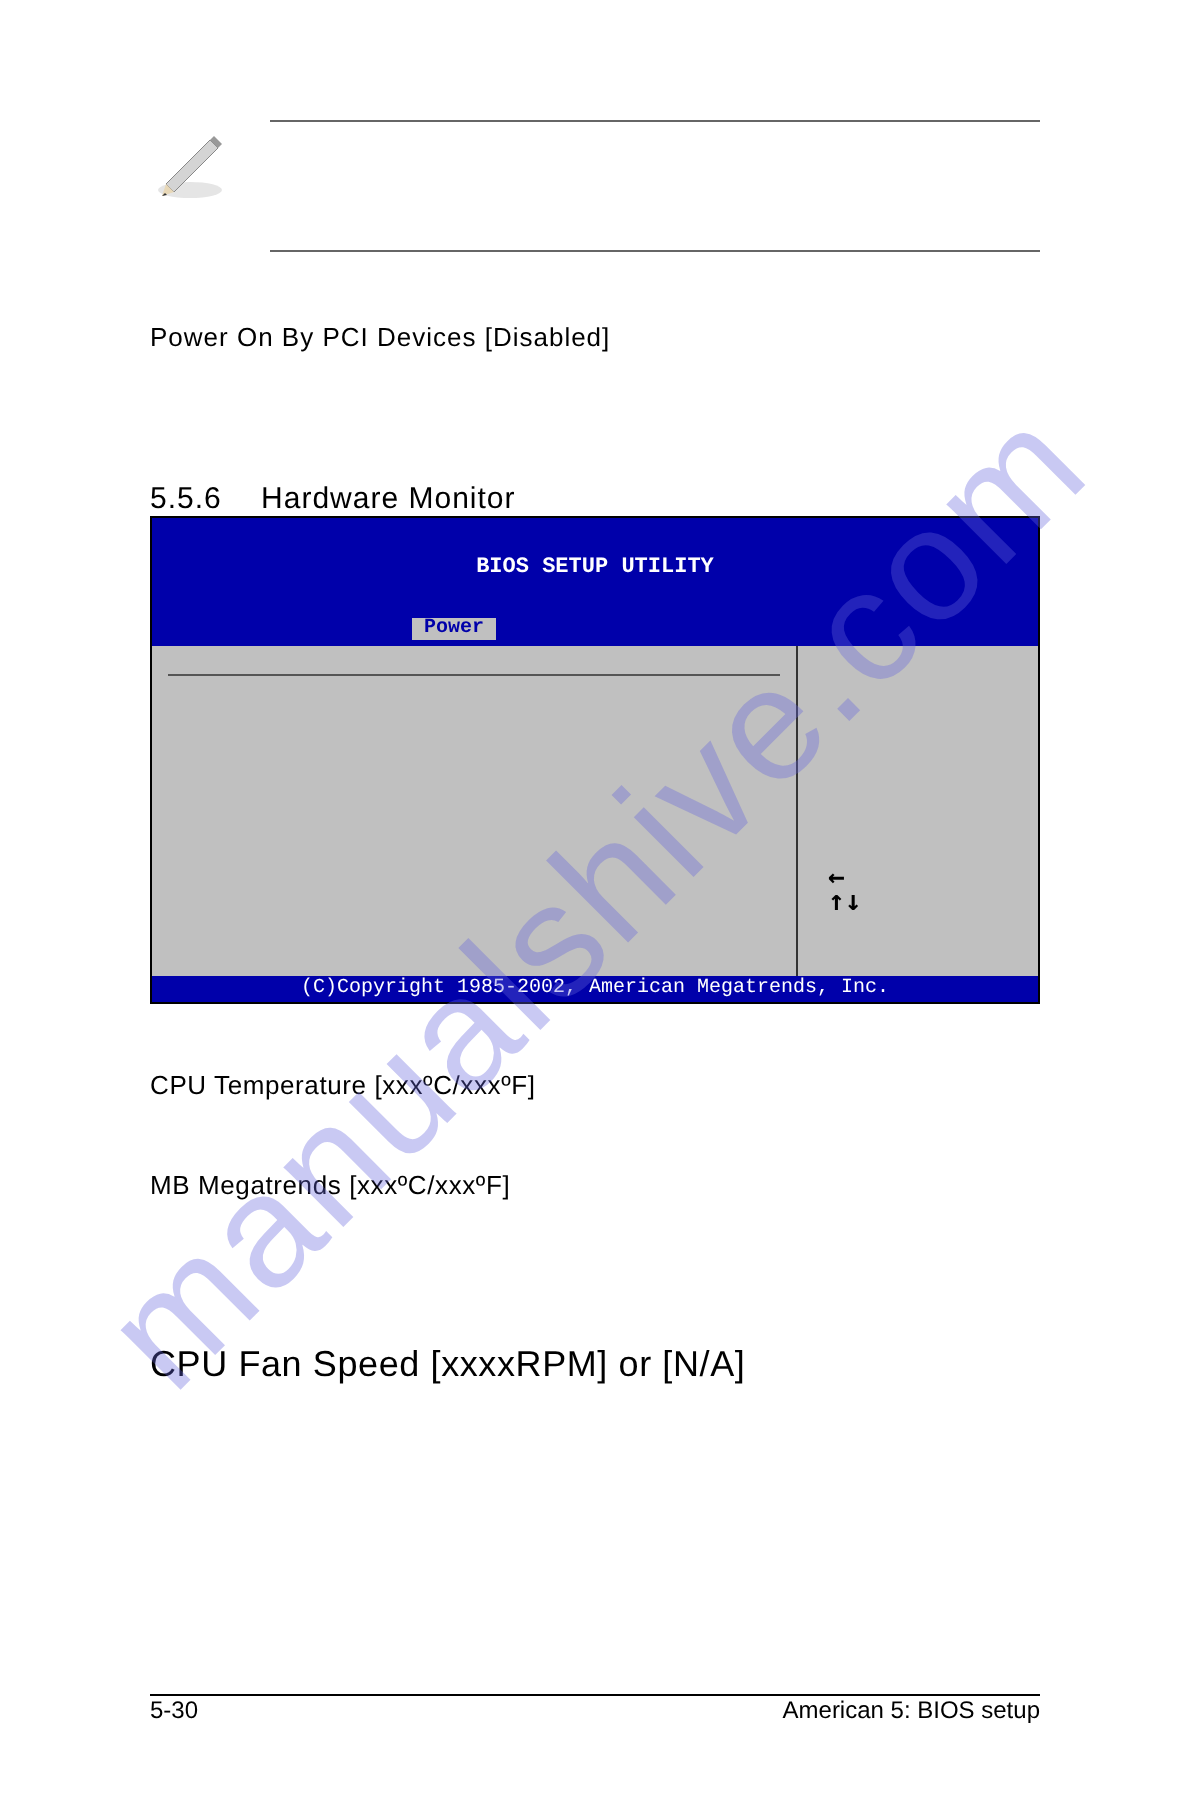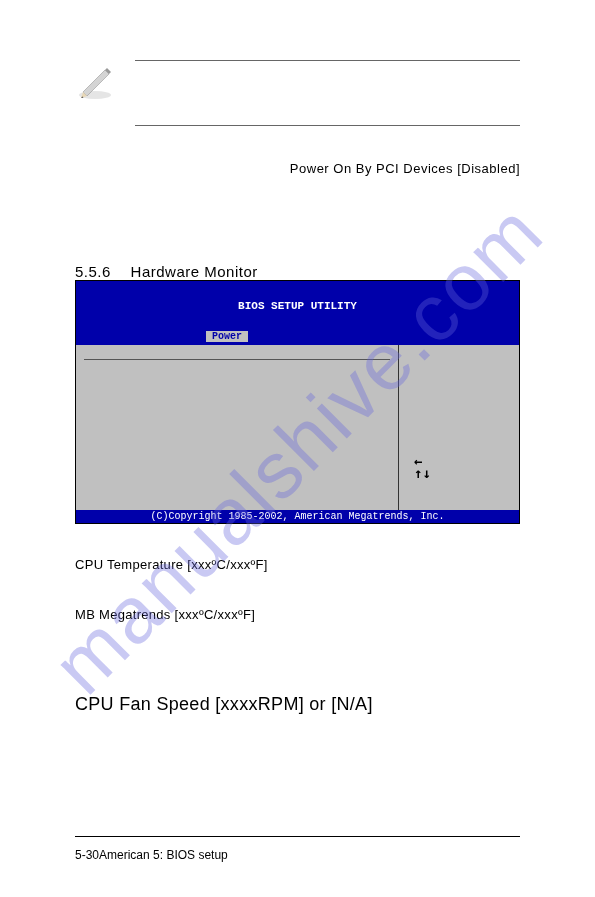--- a/index.html
+++ b/index.html
@@ -52,23 +52,22 @@
       height: 65px;
     }
     .note-line-bottom {
       border-top: 1px solid #666;
       height: 1px;
     }
     .setting-line {
       font-size: 13px;
       letter-spacing: 0.5px;
       margin-top: 35px;
-      margin-bottom: 87px;
-      color: #000;
-      text-align: right;
+      margin-bottom: 65px;
+      color: #000;
     }
     .section-heading {
       font-size: 15px;
       letter-spacing: 0.5px;
       color: #000;
     }
     .section-number {
       margin-right: 15px;
     }
     .bios-box {
@@ -150,22 +149,23 @@
       letter-spacing: 0.3px;
       color: #000;
       margin-top: 70px;
     }
     .page-footer {
       position: absolute;
       bottom: 35px;
       left: 75px;
       right: 75px;
       border-top: 1px solid #000;
-      padding-top: 11px;
+      padding-top: 0;
       display: flex;
+      justify-content: space-between;
       font-size: 12px;
       color: #000;
     }
   </style>
 </head>
 <body>
 
 <div class="watermark">manualshive.com</div>
 
 <div class="page-content">

